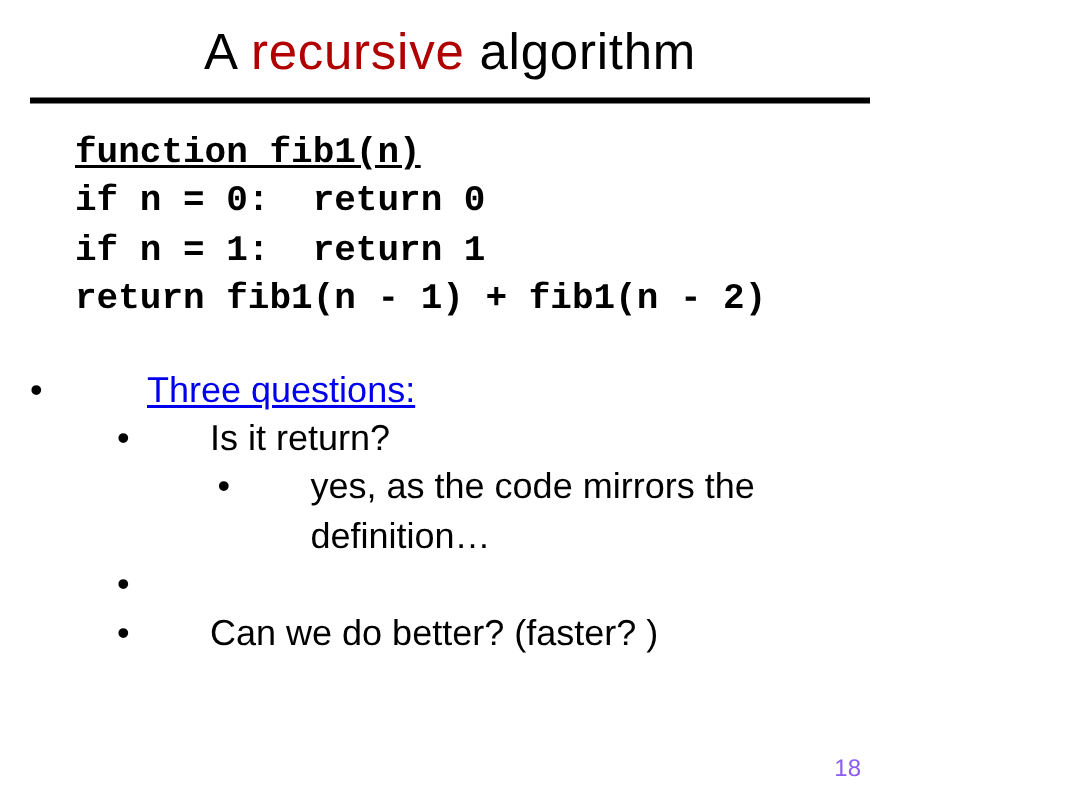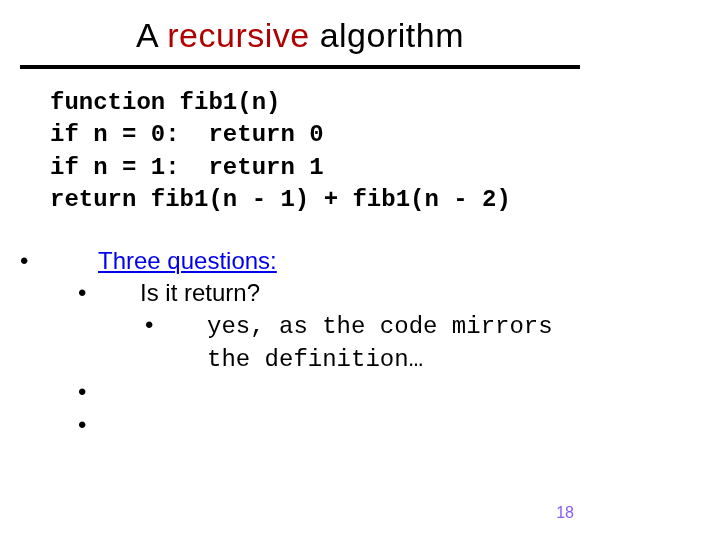--- a/index.html
+++ b/index.html
@@ -37,41 +37,42 @@
   }
   .code {
     font-family: "Courier New", Courier, monospace;
     font-size: 24px;
     font-weight: bold;
     line-height: 1.35;
     white-space: pre;
     margin: 0 0 28px 30px;
   }
   .code .sig {
+    text-decoration: underline;
   }
   .content {
     font-size: 24px;
     line-height: 1.35;
   }
   .row {
     display: flex;
     align-items: baseline;
   }
   .bullet {
     width: 20px;
     flex: 0 0 20px;
     text-align: left;
   }
   .lead .bullet { margin-left: 0; }
   .lead .txt   { margin-left: 58px; text-align: center; }
   .link { color: #0000ee; text-decoration: underline; }
   .sub .bullet { margin-left: 58px; width: 20px; flex: 0 0 20px; }
   .sub .txt    { margin-left: 42px; }
   .subsub .bullet { margin-left: 125px; width: 20px; flex: 0 0 20px; }
-  .subsub .txt    { margin-left: 42px; font-family: Liberation Mono, monospace; }
+  .subsub .txt    { margin-left: 42px; }
   .pagenum {
     position: absolute;
     right: 26px;
     bottom: 18px;
     font-size: 16px;
     color: #8b5cf6;
   }
 </style>
 </head>
 <body>
@@ -105,19 +106,20 @@
       <span class="bullet">•</span>
       <span class="txt">yes, as the code mirrors the definition…</span>
     </div>
 
     <div class="row sub">
       <span class="bullet">•</span>
     </div>
 
     <div class="row sub">
       <span class="bullet">•</span>
+      <span class="txt">Can we do better? (faster? )</span>
     </div>
 
   </div>
 
   <div class="pagenum">18</div>
 
 </div>
 
 </body></html>

